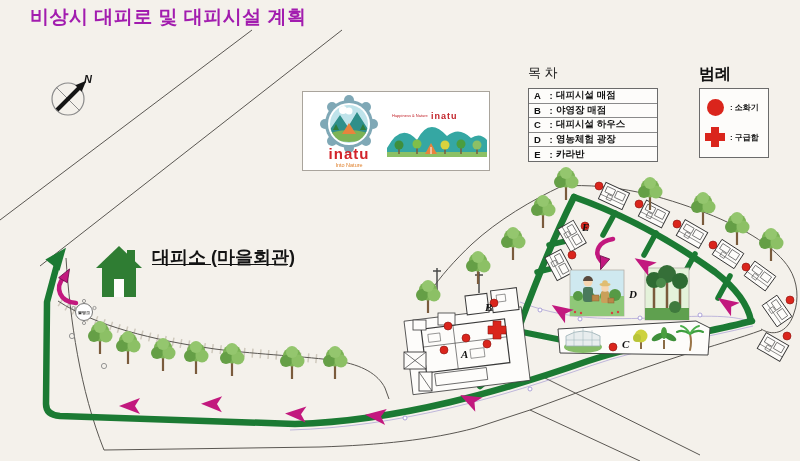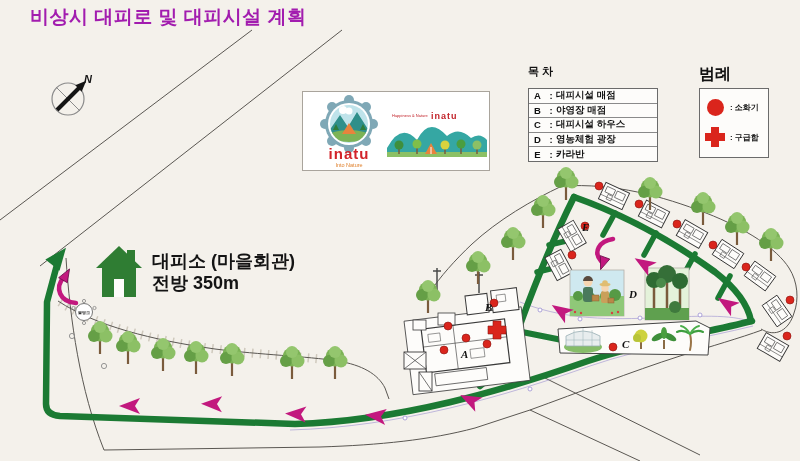--- a/index.html
+++ b/index.html
@@ -4,36 +4,36 @@
 <style>
   html,body{margin:0;padding:0;background:#e8e5df;}
   .stage{position:relative;width:800px;height:461px;background:#f4f1eb;overflow:hidden;
          font-family:"Liberation Sans","DejaVu Sans",sans-serif;color:#111;}
   .stage > svg{position:absolute;left:0;top:0;}
   .overlay{position:absolute;z-index:5;}
   .page-title{left:30px;top:4px;font-size:19px;font-weight:bold;letter-spacing:.5px;color:#a21caf;}
   
   .logo-box{left:302px;top:91px;width:186px;height:78px;background:#fff;border:1px solid #a9a49c;}
   
-  .idx-head{left:528px;top:64px;font-size:11px;font-weight:bold;}
+  .idx-head{left:528px;top:64px;font-size:13px;font-weight:normal;}
   .idx-table{left:528px;top:88px;width:128px;border:1px solid #6b6b6b;background:#fdfcfa;}
   .idx-row{display:flex;align-items:center;height:13.6px;border-bottom:1px solid #8a8a8a;
            font-size:9.5px;font-weight:bold;white-space:nowrap;}
   .idx-row:last-child{border-bottom:none;}
   .idx-key{width:17px;text-align:center;}
   .idx-colon{width:10px;text-align:center;}
   
   .leg-head{left:699px;top:64px;font-size:16px;font-weight:bold;}
   .leg-box{left:699px;top:88px;width:70px;height:70px;border:1px solid #6b6b6b;background:#fdfcfa;
            display:flex;flex-direction:column;justify-content:space-around;padding:4px 0;box-sizing:border-box;}
   .leg-row{display:flex;align-items:center;font-size:8px;font-weight:bold;}
   .leg-ic{width:30px;display:flex;justify-content:center;}
   .leg-colon{margin-right:2px;}
   
-  .shelter{left:96px;top:246px;display:flex;align-items:center;}
+  .shelter{left:96px;top:246px;display:flex;align-items:flex-start;text-decoration:underline;}
   .shelter-text{margin-left:10px;font-size:18px;font-weight:bold;line-height:1.25;color:#141414;}
   
   .route{stroke:#1b7a33;fill:none;stroke-linecap:round;stroke-linejoin:round;}
   .boundary{stroke:#5a5752;fill:none;stroke-width:1;}
   .hatch{stroke:#cfc9bd;fill:none;stroke-width:9;stroke-dasharray:1.5 6.5;}
   .lav{stroke:#9a8fd0;fill:none;stroke-width:.8;opacity:.75;}
   .bld{fill:#fdfcfa;stroke:#3a3a3a;}
   .maplabel{font:italic bold 11px "Liberation Serif","DejaVu Serif",serif;fill:#111;}
   .tinylabel{font:bold 4px "Liberation Sans",sans-serif;fill:#333;}
 </style>
@@ -414,17 +414,16 @@
 
   <div class="overlay shelter">
     <svg width="46" height="52" viewBox="0 0 46 52">
       <rect x="31" y="4" width="8" height="16" fill="#2f7d33"></rect>
       <polygon points="23,0 0,22 46,22" fill="#2f7d33"></polygon>
       <rect x="6" y="21" width="34" height="30" fill="#2f7d33"></rect>
       <rect x="18" y="33" width="10" height="18" fill="#fdfcfa"></rect>
     </svg>
     <div class="shelter-text">
       <div>대피소 (마을회관)</div>
-      <div>전방 350m</div>
     </div>
   </div>
 
 </div>
 
 </body></html>

